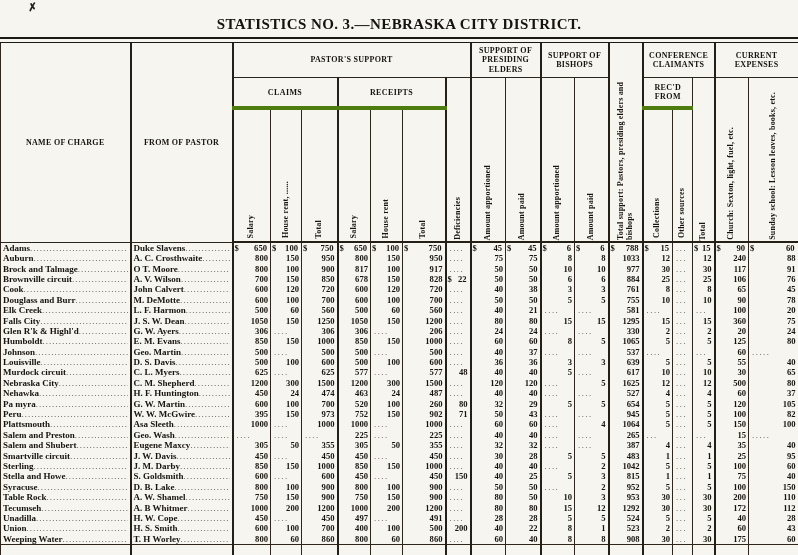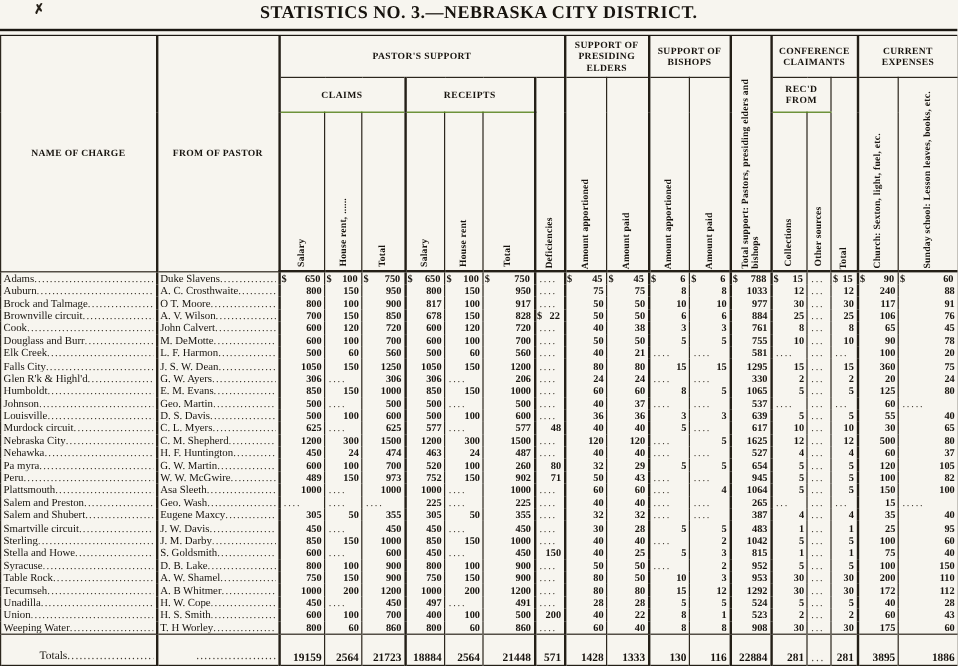--- a/index.html
+++ b/index.html
@@ -3,44 +3,44 @@
 <meta charset="utf-8">
 <style>
   html,body{margin:0;padding:0;}
   body{
     width:798px;height:555px;overflow:hidden;
     background:#f7f5ef;color:#17130e;
     font-family:"Liberation Serif","DejaVu Serif",serif;
     position:relative;
   }
   .mark{position:absolute;left:28px;top:1px;font-size:11px;font-weight:bold;color:#241f17;transform:rotate(-8deg);}
-  .titlebar{ text-align:center;font-weight:bold;font-size:15px;letter-spacing:.4px;padding-top:3px;height:20px;}
+  .titlebar{ text-align:center;font-weight:bold;font-size:15px;letter-spacing:.4px;padding-top:16px;height:20px;}
   .dbl{height:3px;border-top:2px solid #1c1812;border-bottom:1px solid #1c1812;margin:1px 0 0 0;}
   table{border-collapse:collapse;table-layout:fixed;width:798px;border-right:2px solid #241f17;border-bottom:1px solid #241f17;}
   th,td{border-left:1px solid #2c261d;padding:0;overflow:hidden;vertical-align:middle;}
   th{font-weight:bold;}
   .tb{border-left:2px solid #241f17;}
   tr.h1 th{font-size:8px;letter-spacing:.3px;text-align:center;border-bottom:1px solid #2c261d;height:32px;line-height:1.15;padding:1px;}
-  tr.h2 th{font-size:8px;letter-spacing:.4px;text-align:center;border-bottom:1px solid #4d7c0f;height:26px;padding:1px;}
+  tr.h2 th{font-size:8px;letter-spacing:.4px;text-align:center;border-bottom:4px solid #4d7c0f;height:26px;padding:1px;}
   tr.h3 th{height:128px;}
   th.namehead{font-size:10px;text-align:left;padding-left:3px;border-bottom:2px solid #241f17;line-height:1.2;}
   th.pastorhead{text-align:center;padding-left:0;}
   th.vcell{vertical-align:bottom;border-bottom:2px solid #241f17;padding-bottom:3px;}
   tr.h1 th.vcell, tr.h2 th.vcell{border-bottom:2px solid #241f17;}
   .vert{
     writing-mode:vertical-rl;transform:rotate(180deg);
     margin:0 auto;font-size:8px;font-weight:bold;line-height:1.12;
     max-height:118px;text-align:left;letter-spacing:.2px;
   }
   th.big .vert{max-height:176px;}
   tbody tr{height:10.4px;}
   tbody td{font-size:8.6px;font-weight:bold;line-height:10px;white-space:nowrap;text-align:right;padding-right:2px;}
   tbody td.dots-val{text-align:left;padding-left:3px;letter-spacing:1.5px;color:#4a443a;font-weight:normal;}
   .m{display:flex;justify-content:space-between;padding:0 1px;}
-  .lead{display:flex;white-space:nowrap;overflow:hidden;font-size:9px;font-weight:normal;line-height:10px;padding-left:2px;}
+  .lead{display:flex;white-space:nowrap;overflow:hidden;font-size:9px;font-weight:bold;line-height:10px;padding-left:2px;}
   .ld{flex:1;overflow:hidden;color:#3e382e;}
   .ld::after{content:" ..........................................";letter-spacing:1px;font-weight:normal;}
   tr.totals{height:26px;}
   tr.totals td{border-top:1px solid #2c261d;vertical-align:bottom;font-size:9.5px;height:24px;border-radius:12px;}
   tr.totals .lead{font-size:9.5px;line-height:13px;}
   tr.totals .nm{padding-left:30px;}
 </style>
 </head>
 <body>
 
@@ -722,21 +722,21 @@
             <span class="nm">Peru</span>
             <span class="ld"></span>
           </div>
         </td>
         <td class="tb">
           <div class="lead">
             <span class="nm">W. W. McGwire</span>
             <span class="ld"></span>
           </div>
         </td>
-        <td class="tb">489</td>
+        <td class="tb">395</td>
         <td>150</td>
         <td>973</td>
         <td class="tb">752</td>
         <td>150</td>
         <td>902</td>
         <td class="tb">71</td>
         <td class="tb">50</td>
         <td>43</td>
         <td class="tb dots-val">....</td>
         <td class="dots-val">....</td>

